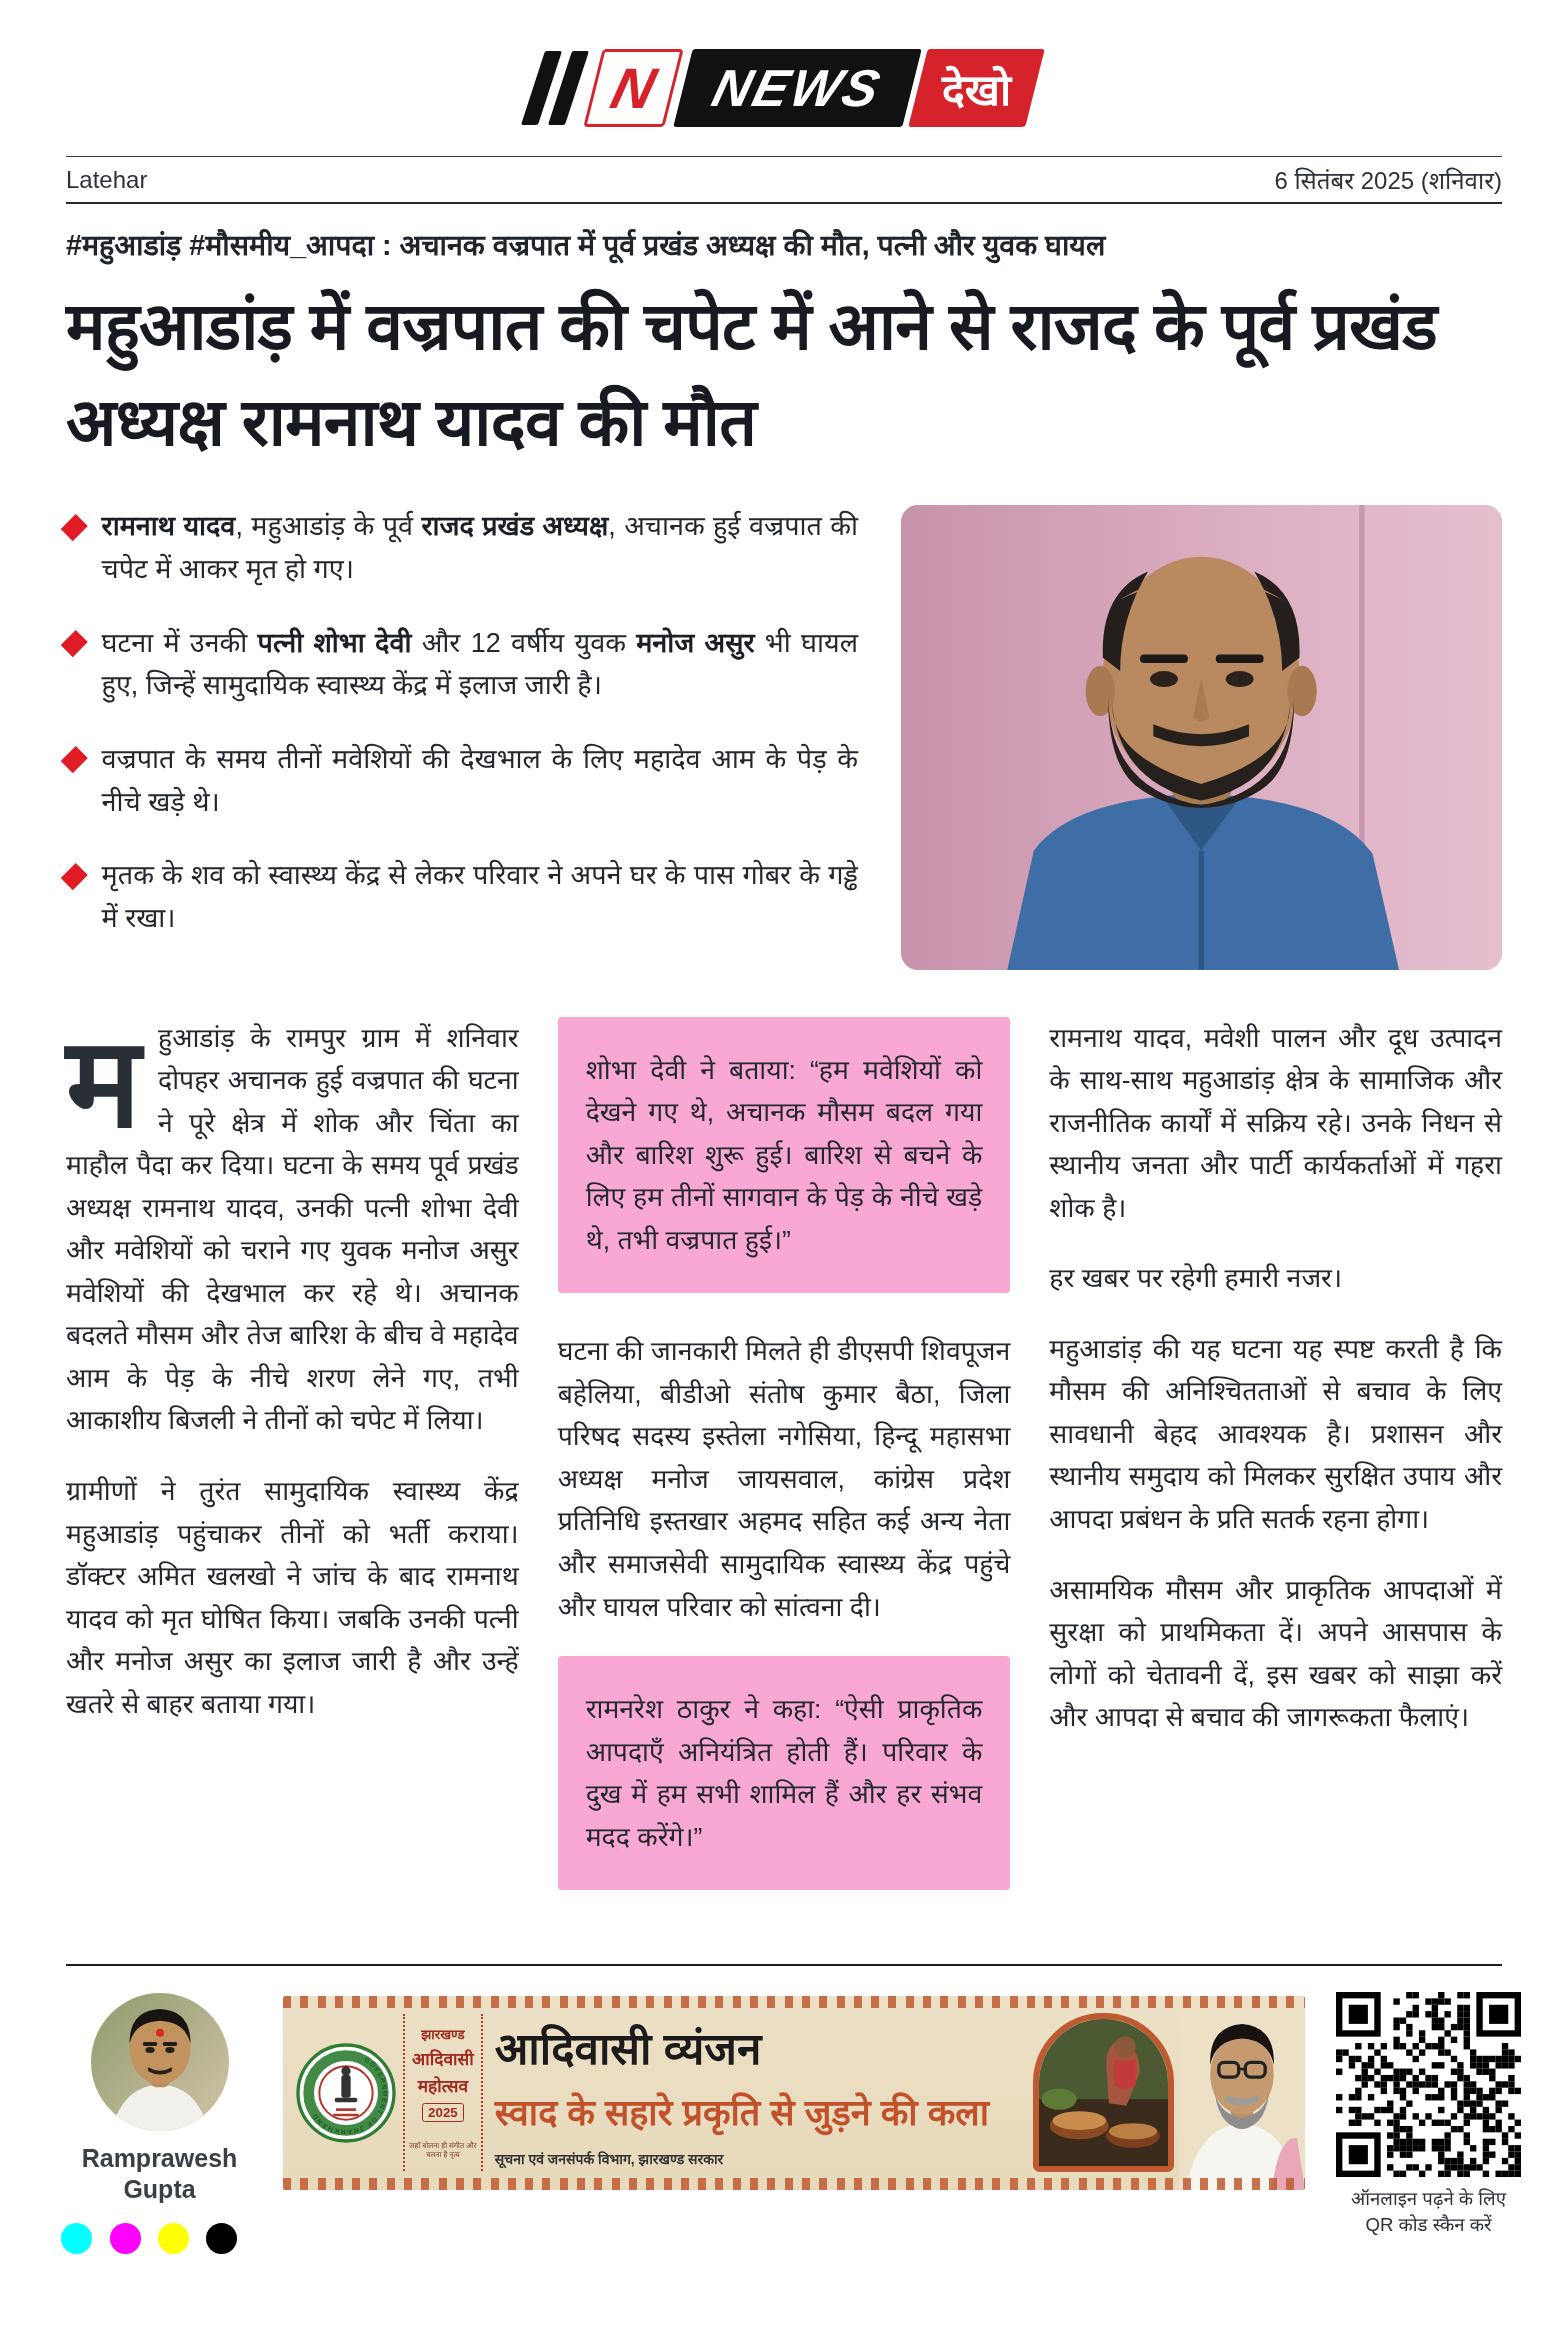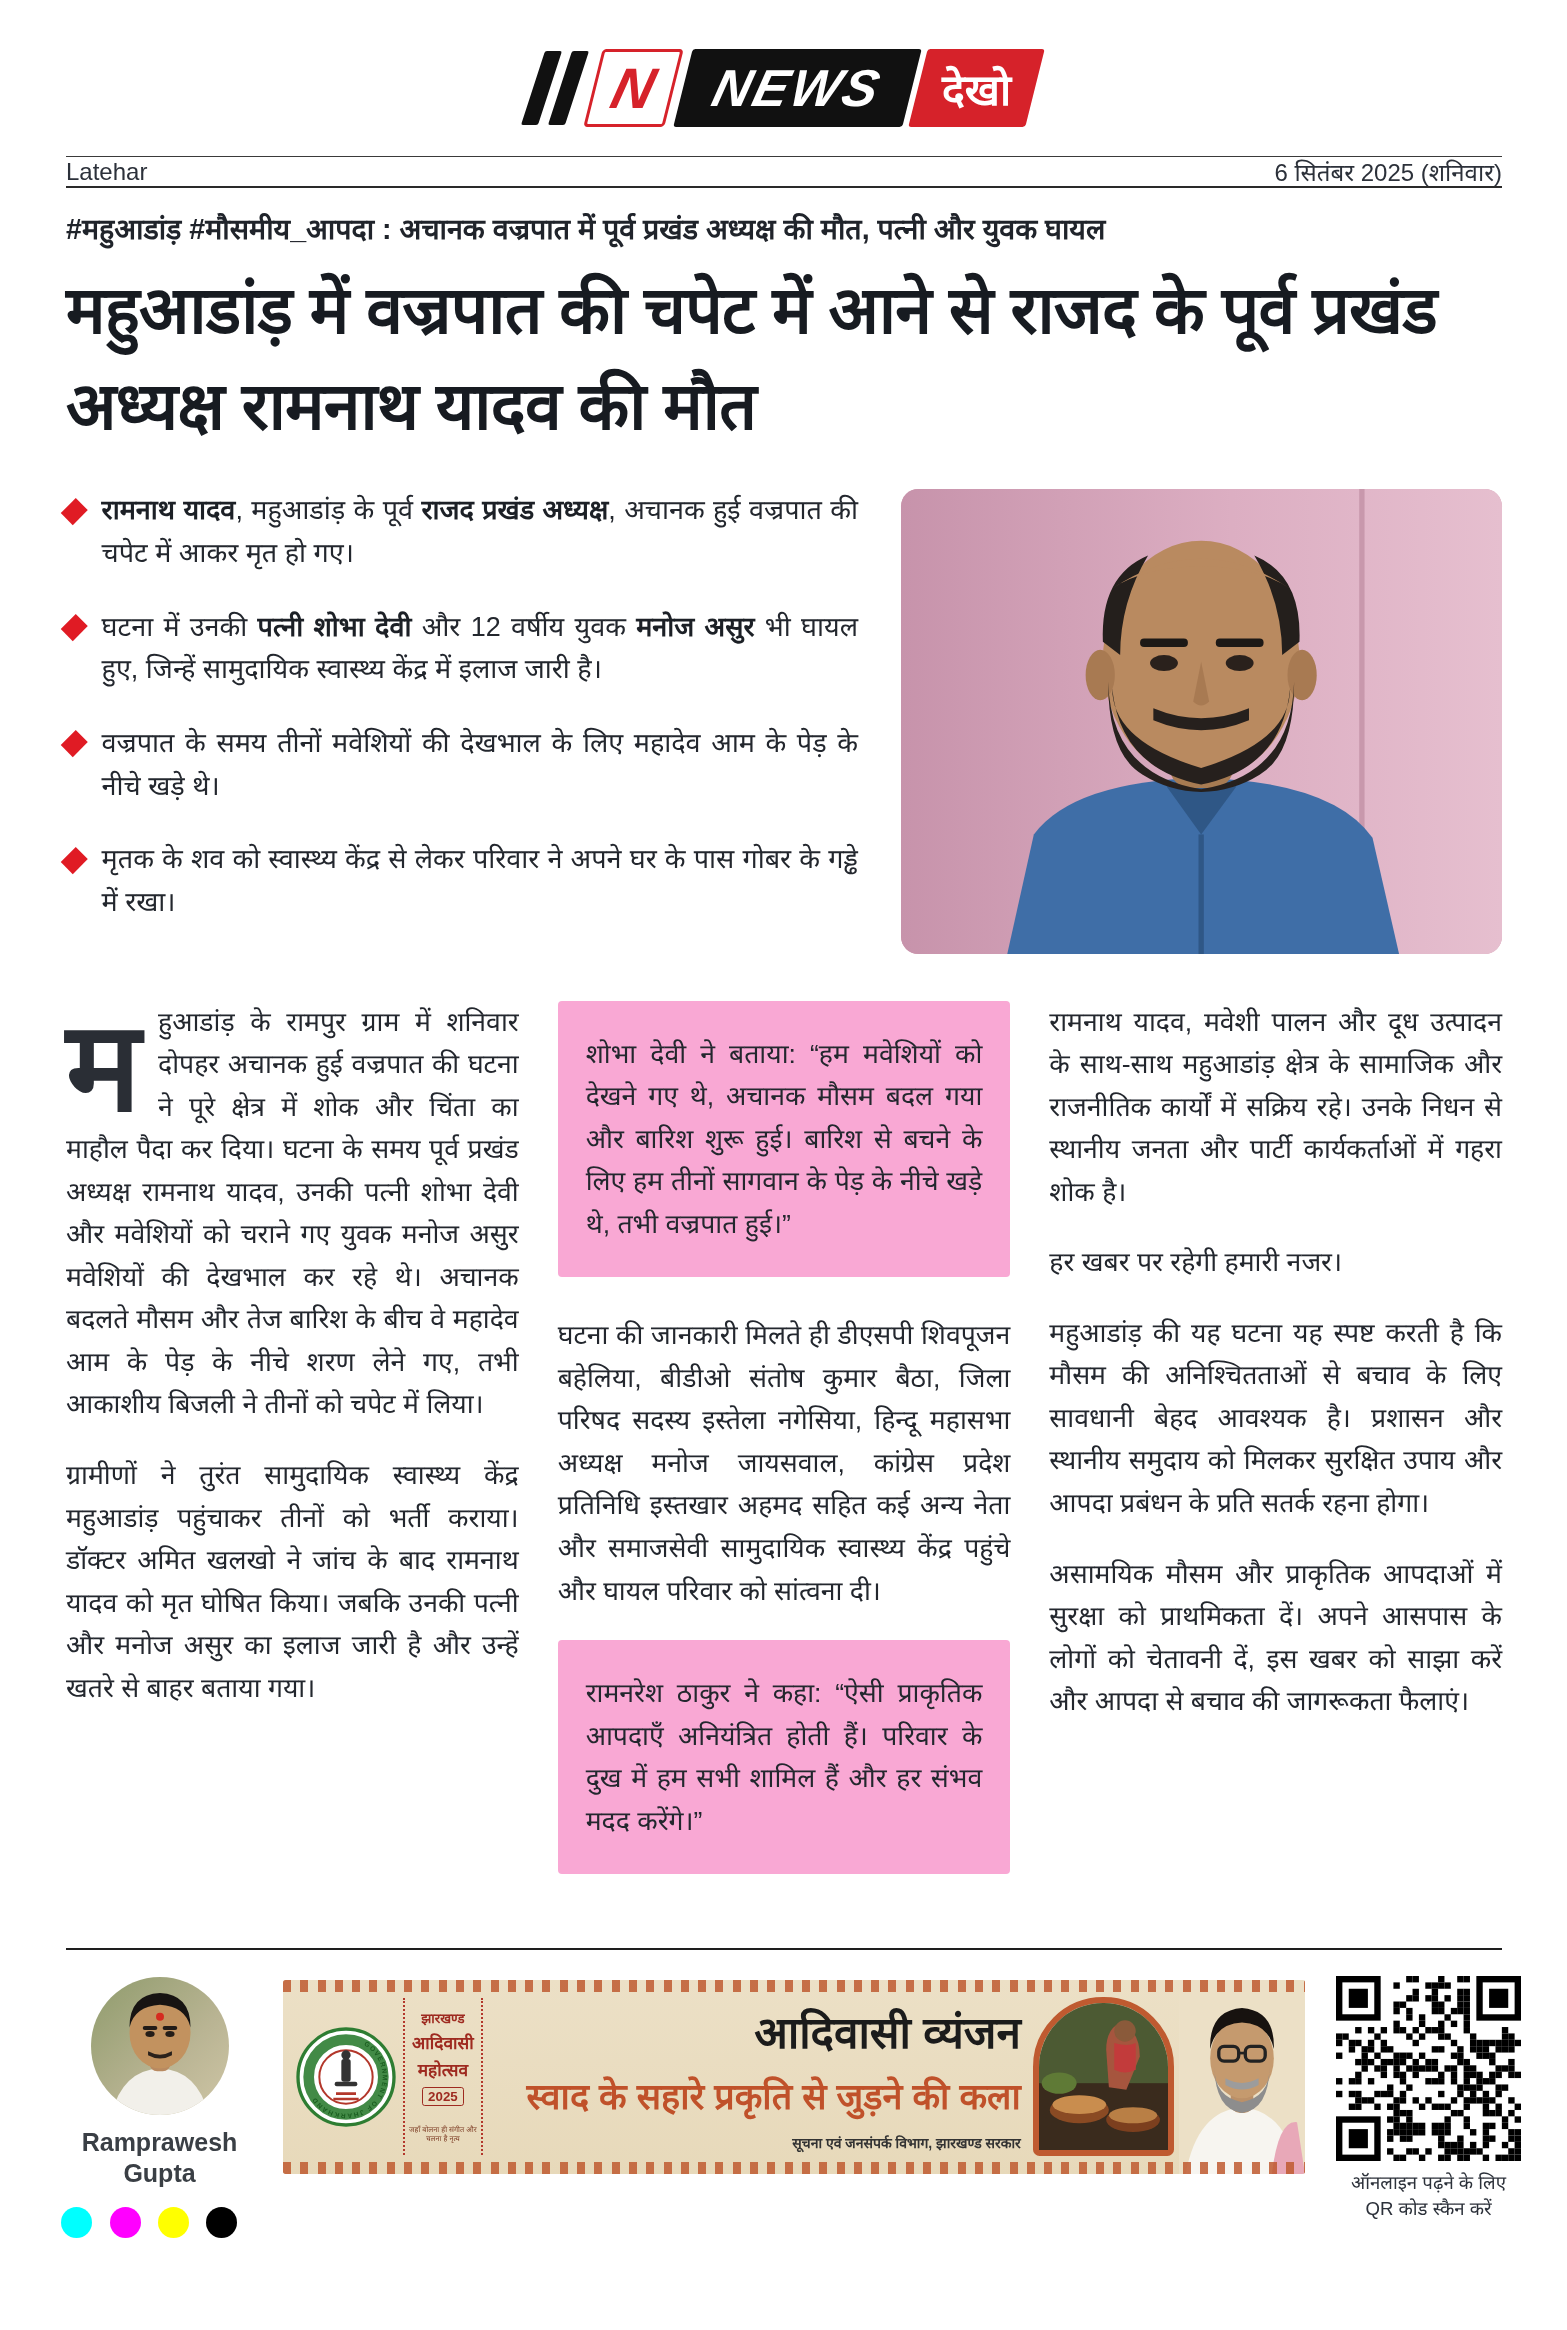--- a/index.html
+++ b/index.html
@@ -25,21 +25,21 @@
   }
   .logo-news span { color:#fff; font-size:52px; font-weight:900; font-style:italic; letter-spacing:2.7px; }
   .logo-dekho {
     height:78px; background:#d6222a; transform:skewX(-14deg); border-radius:2.7px;
     display:flex; align-items:center; justify-content:center; padding:0 24px; margin-left:-4px;
   }
   .logo-dekho span { color:#fff; font-size:43px; font-weight:800; transform:skewX(14deg); }
   
   .meta-bar {
     margin:0 66px; border-top:1.3px solid #3a3a3a; border-bottom:2px solid #2a2a2a;
-    height:32px; display:flex; align-items:center; justify-content:space-between;
+    height:48px; display:flex; align-items:center; justify-content:space-between;
     font-size:24px; color:#2c313a;
   }
   
   .kicker { margin:20px 66px 0; font-size:28.6px; font-weight:700; color:#20242b; }
   .headline {
     margin:14.6px 66px 0; font-size:66px; line-height:1.46; font-weight:900;
     color:#171b21; letter-spacing:-0.7px;
   }
   
   .lede { margin:35px 66px 0; display:flex; gap:43px; align-items:flex-start; }
@@ -86,21 +86,21 @@
   .strip {
     width:80px; height:157px; border-left:2px dotted #b3372b; border-right:2px dotted #b3372b;
     display:flex; flex-direction:column; align-items:center; justify-content:center; gap:4px;
     color:#9e2a20; text-align:center;
   }
   .strip .s1 { font-size:13.3px; font-weight:700; }
   .strip .s2 { font-size:17.3px; font-weight:900; }
   .strip .s3 { font-size:17.3px; font-weight:900; }
   .strip .s4 { font-size:13.3px; font-weight:800; border:1.3px solid #9e2a20; padding:0.7px 5.3px; border-radius:2.7px; margin-top:2px; }
   .strip .s5 { font-size:7.3px; margin-top:15px; color:#7c3b23; line-height:1.3; }
-  .banner-center { flex:1; display:flex; flex-direction:column; align-items:flex-end; justify-content:center; gap:9.3px; padding:13.3px 6.6px; }
+  .banner-center { flex:1; display:flex; flex-direction:column; align-items:flex-start; justify-content:center; gap:9.3px; padding:13.3px 6.6px; }
   .banner-title { font-size:44px; font-weight:900; color:#1b1b1b; }
   .banner-sub { font-size:36px; font-weight:900; color:#c0512a; }
   .banner-cap { font-size:14px; font-weight:700; color:#333; margin-top:4px; }
   .food-frame {
     flex:0 0 auto; width:141px; height:159px; margin:17.3px 5.3px 0 5.3px;
     border:6.6px solid #bf5a30; border-radius:70px 70px 6.6px 6.6px; overflow:hidden; align-self:flex-start;
   }
   .food-frame svg { display:block; width:100%; height:100%; }
   .cm-photo { flex:0 0 auto; width:126px; height:194px; }
   .cm-photo svg { display:block; width:100%; height:100%; }

